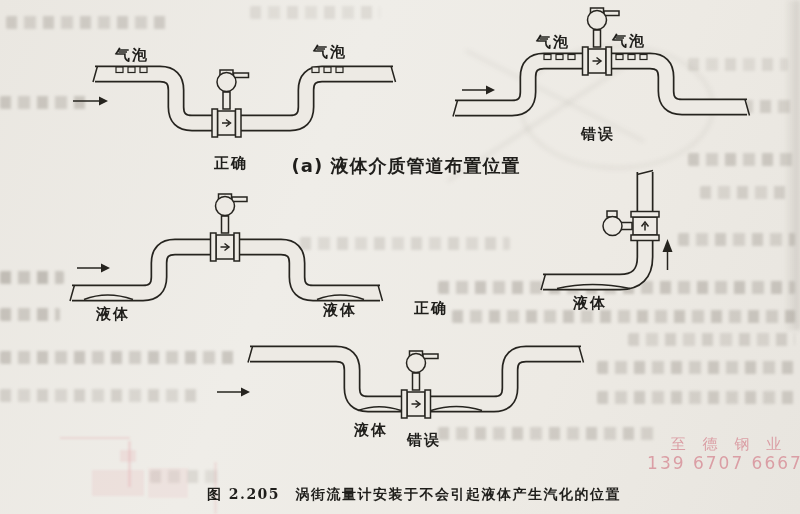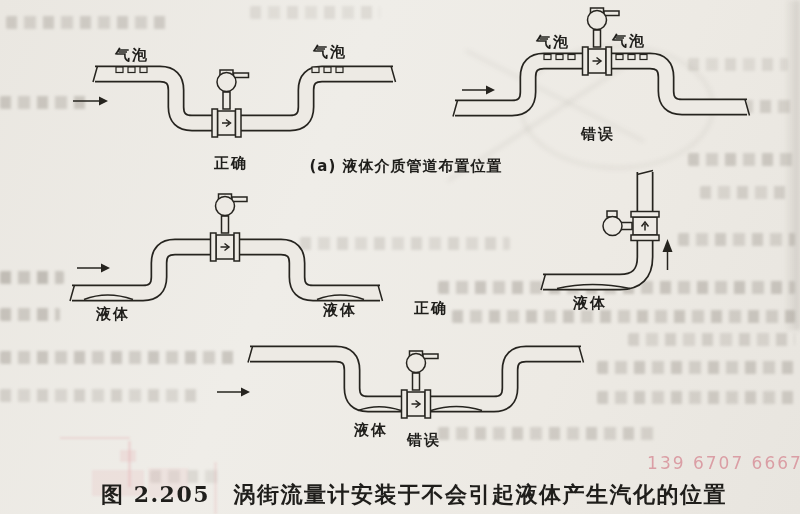--- a/index.html
+++ b/index.html
@@ -24,22 +24,22 @@
   .pipe-i{fill:none;stroke:#edeae4;stroke-width:13.6;}
   .part{fill:#edeae4;stroke:#26241f;stroke-width:1.5;}
   .ln{fill:none;stroke:#26241f;stroke-width:1.5;}
   .fillk{fill:#26241f;stroke:none;}
   .tick{fill:#edeae4;stroke:#26241f;stroke-width:1.2;}
   .puddle{fill:none;stroke:#26241f;stroke-width:1.4;}
   
   .lbl{position:absolute;transform:translate(-50%,-50%);font-weight:700;
     color:#1f1e1b;white-space:nowrap;letter-spacing:2px;}
   .f15{font-size:15px;}
-  .f16{font-size:15px;letter-spacing:1px;text-align:center;}
-  .fig{font-size:22px;letter-spacing:1.5px;font-family:"DejaVu Serif","Liberation Serif",serif;}
+  .f16{font-size:18px;letter-spacing:1px;text-align:center;}
+  .fig{font-size:14px;letter-spacing:1.5px;font-family:"DejaVu Serif","Liberation Serif",serif;}
   .watermark{position:absolute;transform:translate(-50%,-50%);white-space:nowrap;
     color:#da9ba2;font-weight:400;opacity:.95;}
   .wm1{font-size:15px;letter-spacing:6px;}
   .wm2{font-size:17px;letter-spacing:2px;}
 </style>
 </head>
 <body>
 
 <div class="stage">
 
@@ -204,16 +204,17 @@
   <div class="lbl f15" style="left:113px;top:314px;">液体</div>
   <div class="lbl f15" style="left:340px;top:310px;">液体</div>
   <div class="lbl f15" style="left:431px;top:308px;">正确</div>
   <div class="lbl f15" style="left:590px;top:303px;">液体</div>
 
   <div class="lbl f15" style="left:371px;top:430px;">液体</div>
   <div class="lbl f15" style="left:424px;top:440px;">错误</div>
 
   <div class="lbl fig" style="left:414px;top:495px;">图 2.205　涡街流量计安装于不会引起液体产生汽化的位置</div>
 
+  <div class="watermark wm1" style="left:729px;top:444px;">至 德 钢 业</div>
   <div class="watermark wm2" style="left:725px;top:463px;">139 6707 6667</div>
 
   <div class="edge-shade"></div>
 </div>
 
 </body></html>

